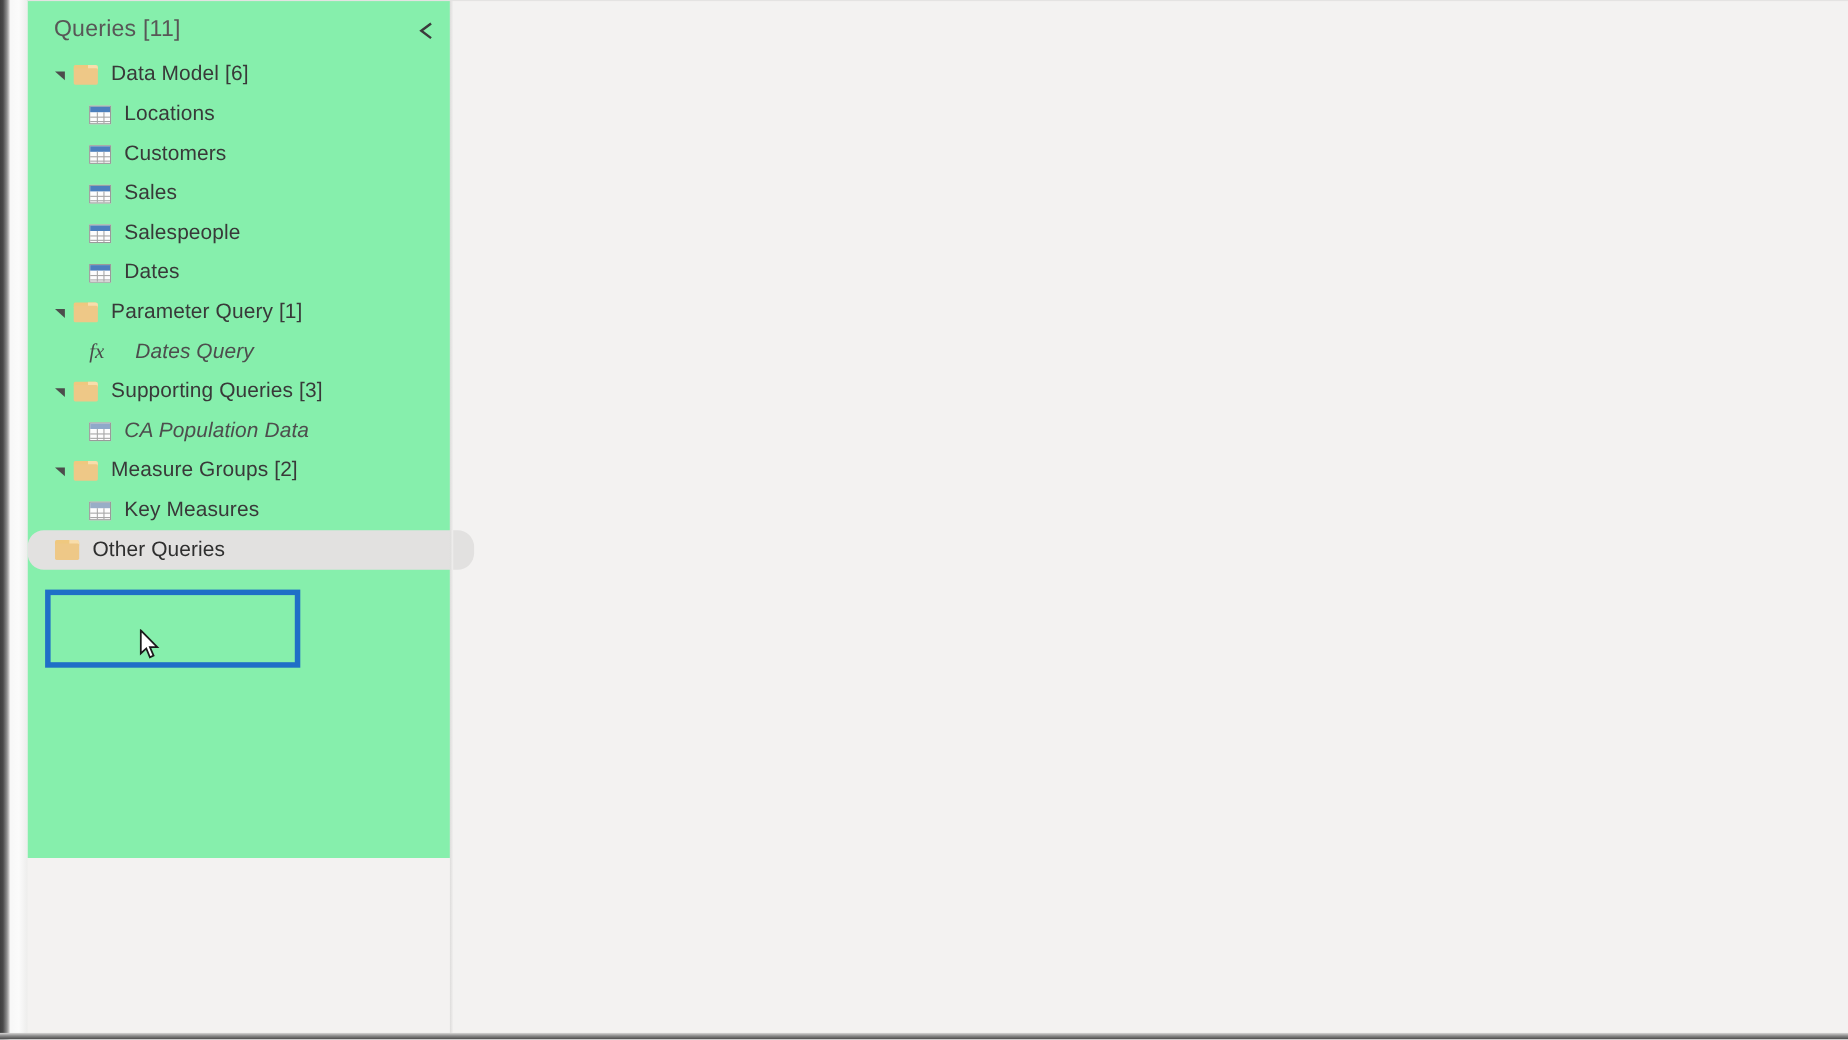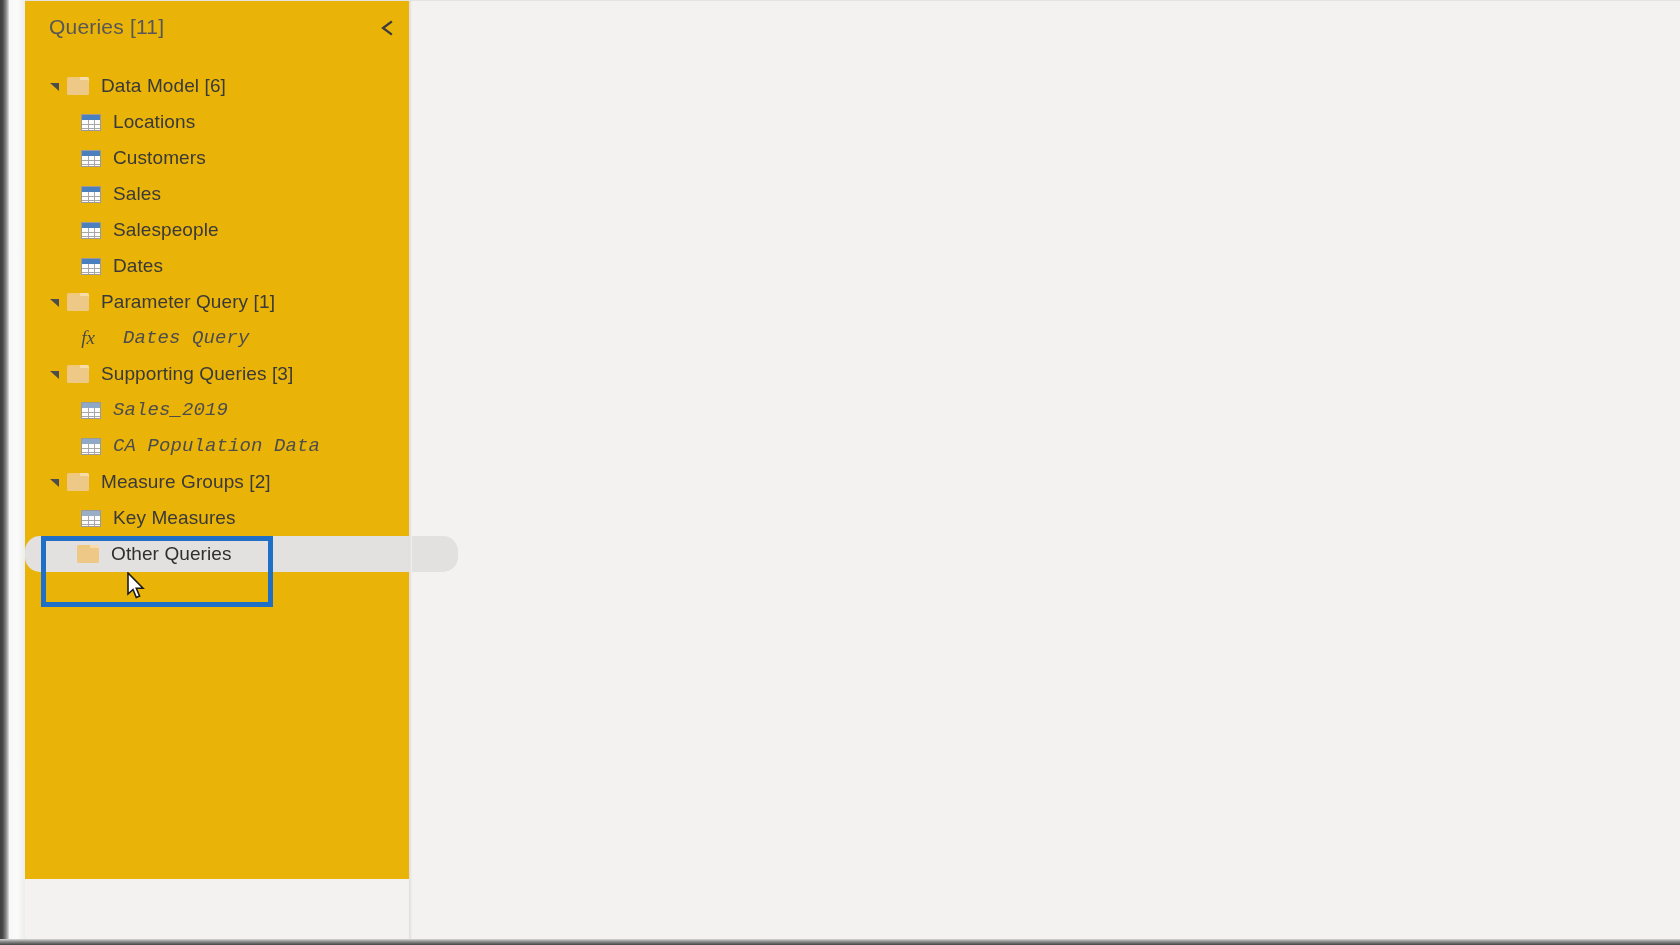--- a/index.html
+++ b/index.html
@@ -43,22 +43,22 @@
     left: 25px; top: 0;
     width: 1655px; height: 1px;
     background: #e4e3e2;
   }
 
   
   .queries-pane {
     position: absolute;
     left: 25px; top: 0;
     width: 384px;
-    height: 879px;
-    background: #eab308;
+    height: 780px;
+    background: #86efac;
   }
   .pane-divider {
     position: absolute;
     left: 409px; top: 0;
     width: 3px; height: 939px;
     background: linear-gradient(to right, #dddcdb 0%, #e9e8e7 60%, #f2f1f0 100%);
   }
   .main-canvas {
     position: absolute;
     left: 412px; top: 0;
@@ -87,35 +87,35 @@
     display: flex;
     align-items: center;
     justify-content: center;
     cursor: pointer;
   }
   .collapse-btn svg { display: block; }
 
   
   .tree {
     position: absolute;
-    left: 0; top: 68px;
+    left: 0; top: 50px;
     width: 384px;
   }
   .tree-row {
     position: relative;
     height: 36px;
     display: flex;
     align-items: center;
     white-space: nowrap;
     cursor: default;
   }
   .tree-row.folder-row { padding-left: 22px; }
   .tree-row.leaf-row   { padding-left: 56px; }
   .tree-row.leaf-row-fx{ padding-left: 52px; }
-  .tree-row.other-row  { padding-left: 52px; border-radius: 15px; }
+  .tree-row.other-row  { padding-left: 25px; border-radius: 15px; }
 
   .tree-row.selected-bg {
     background: #e2e1e0;
     width: 381px;
   }
 
   .twisty {
     width: 16px;
     height: 16px;
     margin-right: 4px;
@@ -195,21 +195,20 @@
   }
 
   .row-label {
     font-size: 19px;
     color: #393939;
     letter-spacing: 0.1px;
   }
   .row-label.italic {
     font-style: italic;
     color: #4d4d4d;
-    font-family: Liberation Mono, monospace;
   }
   .row-label.other {
     color: #2f2f2f;
   }
 
   
   .highlight-box {
     position: absolute;
     left: 41px;
     top: 536px;
@@ -348,30 +347,20 @@
             </svg>
         </span>
         <span class="folder-icon">
           <span class="f-back"></span>
             <span class="f-tab"></span>
             <span class="f-body"></span>
         </span>
         <span class="row-label">Supporting Queries [3]</span>
       </div>
 
-      <div class="tree-row leaf-row">
-        <span class="table-icon">
-          <span class="t-head" style="background:#8fa9c9"></span>
-          <span class="vline" style="left:6px"></span>
-            <span class="vline" style="left:12px"></span>
-          <span class="hline" style="top:9px"></span>
-            <span class="hline" style="top:13px"></span>
-        </span>
-        <span class="row-label italic">Sales_2019</span>
-      </div>
 
 
       <div class="tree-row leaf-row">
         <span class="table-icon">
           <span class="t-head" style="background:#8fa9c9"></span>
           <span class="vline" style="left:6px"></span>
             <span class="vline" style="left:12px"></span>
           <span class="hline" style="top:9px"></span>
             <span class="hline" style="top:13px"></span>
         </span>

